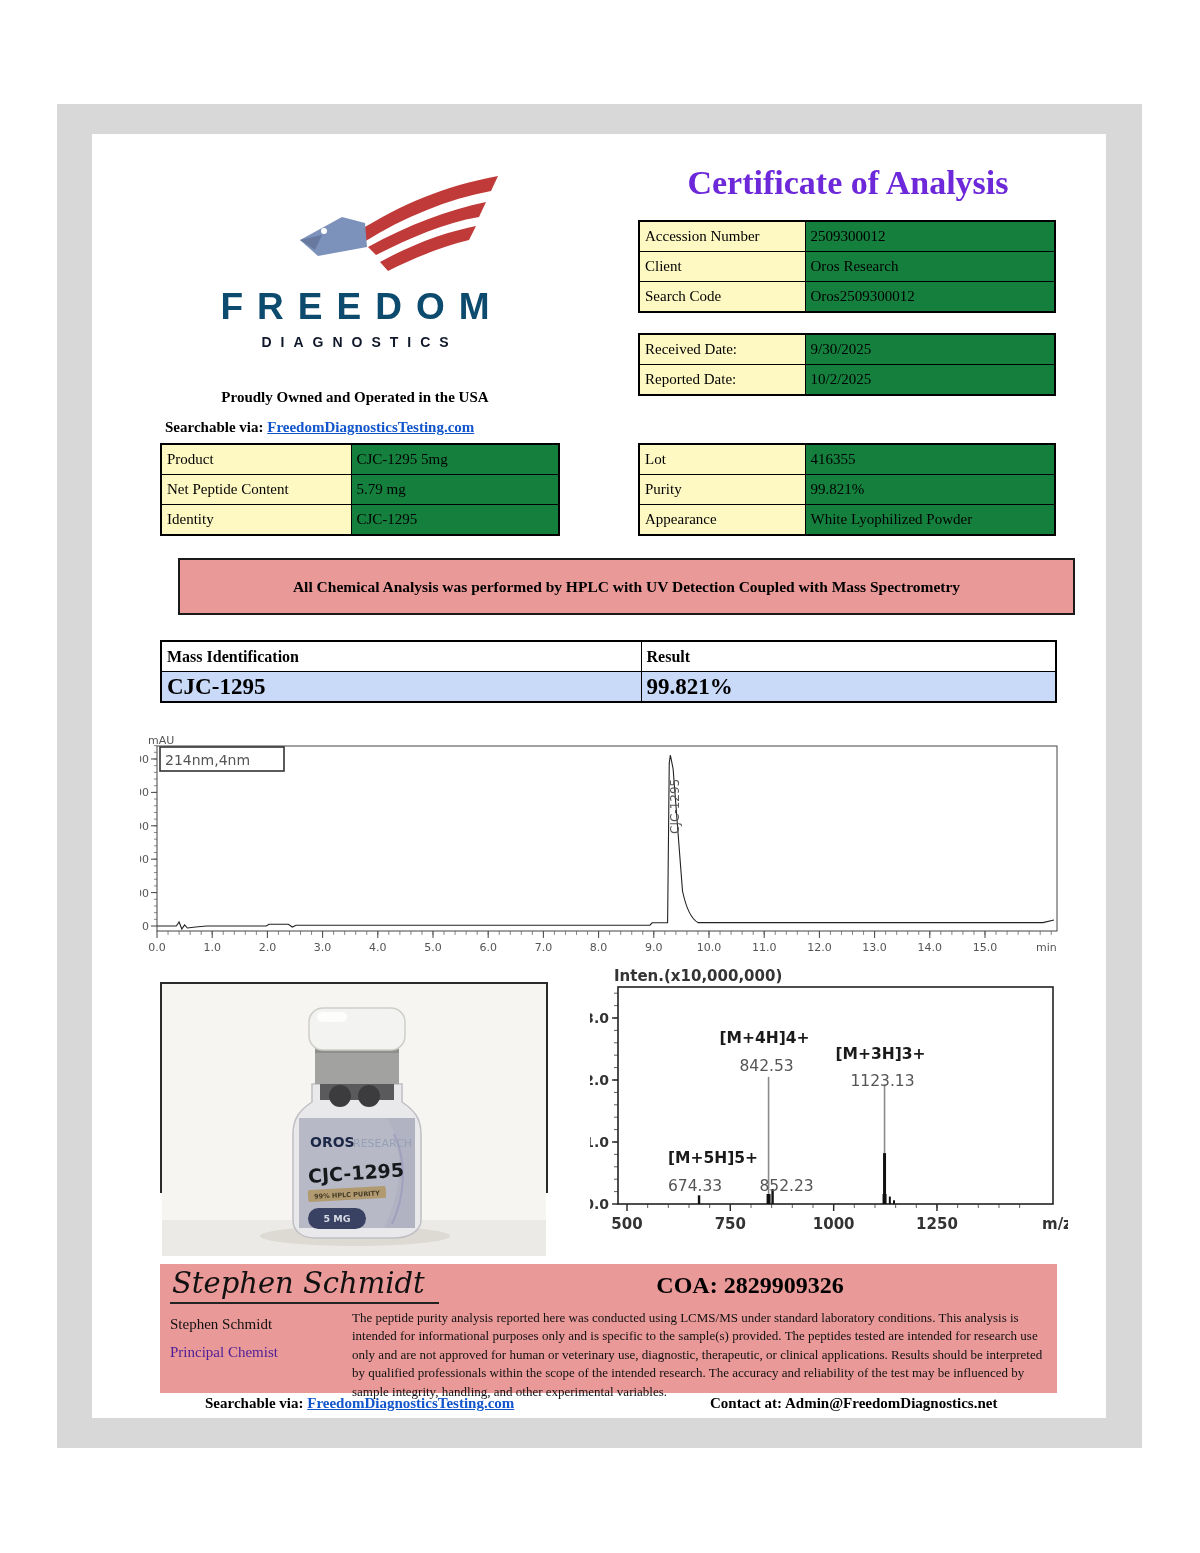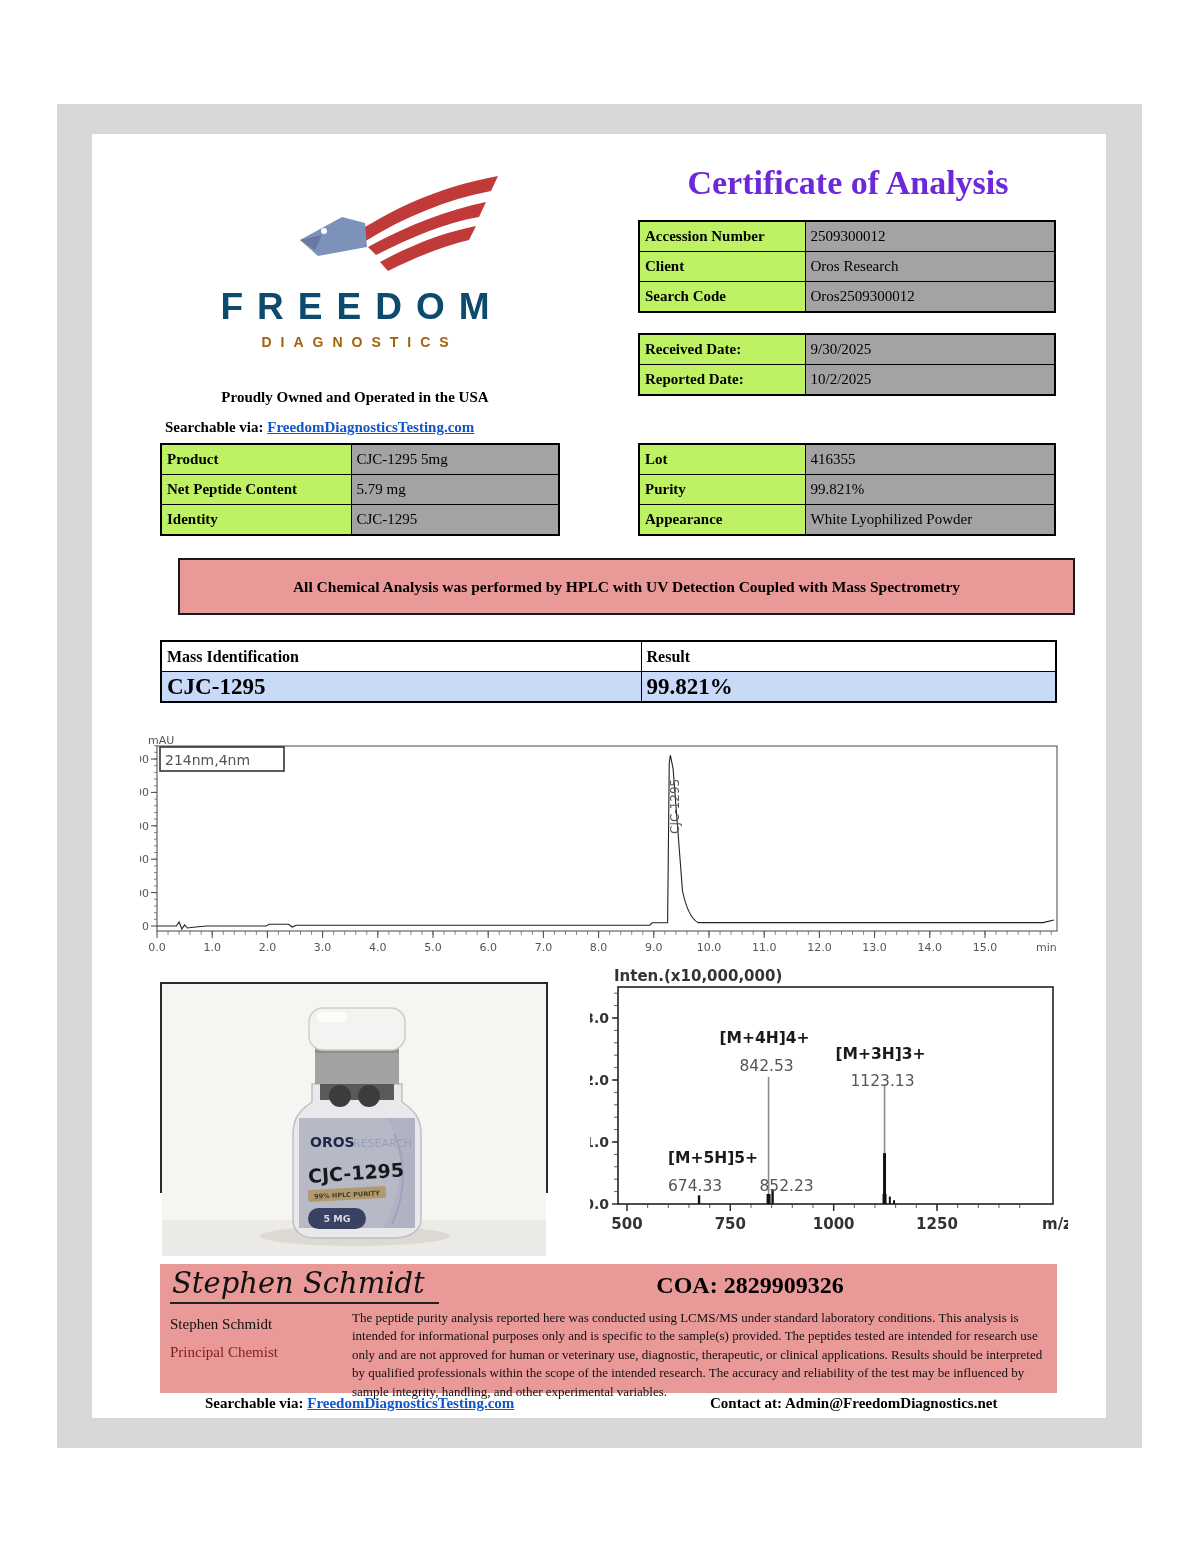--- a/index.html
+++ b/index.html
@@ -7,30 +7,30 @@
        font-family:"Liberation Serif",serif;-webkit-font-smoothing:antialiased;}
   .frame{position:absolute;left:57px;top:104px;width:1085px;height:1344px;background:#d8d8d8;}
   .page{position:absolute;left:35px;top:30px;width:1014px;height:1284px;background:#ffffff;}
   .abs{position:absolute;}
 
   
   .doc-title{left:546px;top:30px;width:420px;text-align:center;font-size:34px;font-weight:bold;color:#6d28d9;}
   .brand-word{left:63px;top:152px;width:400px;text-align:center;font-family:"Liberation Sans",sans-serif;
               font-weight:bold;font-size:37px;letter-spacing:14px;color:#0c4a6e;text-indent:14px;}
   .brand-sub{left:63px;top:200px;width:400px;text-align:center;font-family:"Liberation Sans",sans-serif;
-             font-weight:bold;font-size:14px;letter-spacing:9px;color:#a16207;text-indent:9px;}
+             font-weight:bold;font-size:14px;letter-spacing:9px;color:#0f172a;text-indent:9px;}
   .tagline{left:63px;top:255px;width:400px;text-align:center;font-weight:bold;font-size:15px;color:#000;}
   .search-top{left:73px;top:285px;font-weight:bold;font-size:15px;color:#000;}
   a.doclink{color:#1155cc;text-decoration:underline;font-weight:bold;}
 
   
   table.t{position:absolute;border-collapse:collapse;border:2px solid #000;font-size:15px;table-layout:fixed;}
   table.t td{border:1px solid #000;height:27px;padding:1px 5px;overflow:hidden;white-space:nowrap;}
-  td.lbl{background:#bef264;font-weight:bold;}
-  td.val{background:#a3a3a3;}
+  td.lbl{background:#fef9c3;font-weight:normal;}
+  td.val{background:#15803d;}
 
   .banner{left:68px;top:424px;width:893px;height:53px;background:#ea9999;border:2px solid #1a1a1a;
           display:flex;align-items:center;justify-content:center;text-align:center;
           font-weight:bold;font-size:15.5px;color:#000;margin-left:18px;}
 
   table.mass{left:68px;top:506px;width:897px;}
   table.mass td{text-align:left;white-space:nowrap;}
   td.mhead{background:#ffffff;font-weight:bold;font-size:16px;height:30px;}
   td.mval{background:#c9daf8;font-weight:bold;font-size:23px;height:53px;}
 
@@ -40,21 +40,21 @@
 
   
   .photo{left:68px;top:848px;width:388px;height:211px;border:2px solid #2a2a2a;background:#fff;box-sizing:border-box;}
 
   
   .sigblock{left:68px;top:1130px;width:897px;height:129px;background:#ea9999;}
   .sig-script{position:absolute;left:10px;top:2px;font-family:"DejaVu Serif",serif;font-style:italic;
               font-size:29px;color:#111;border-bottom:2px solid #222;padding:0 14px 2px 2px;}
   .coa{position:absolute;left:390px;top:8px;width:400px;text-align:center;font-weight:bold;font-size:24px;color:#000;}
   .sig-name{position:absolute;left:10px;top:52px;font-size:15px;color:#111;}
-  .sig-role{position:absolute;left:10px;top:80px;font-size:15px;color:#7f1d1d;}
+  .sig-role{position:absolute;left:10px;top:80px;font-size:15px;color:#4c1d95;}
   .disclaimer{position:absolute;left:192px;top:45px;width:704px;font-size:13px;line-height:1.42;color:#111;}
 
   .footer-left{left:113px;top:1261px;font-weight:bold;font-size:15px;}
   .footer-right{left:618px;top:1261px;font-weight:bold;font-size:15px;color:#000;}
 </style>
 </head>
 <body>
 
 <div class="frame">
   <div class="page">

